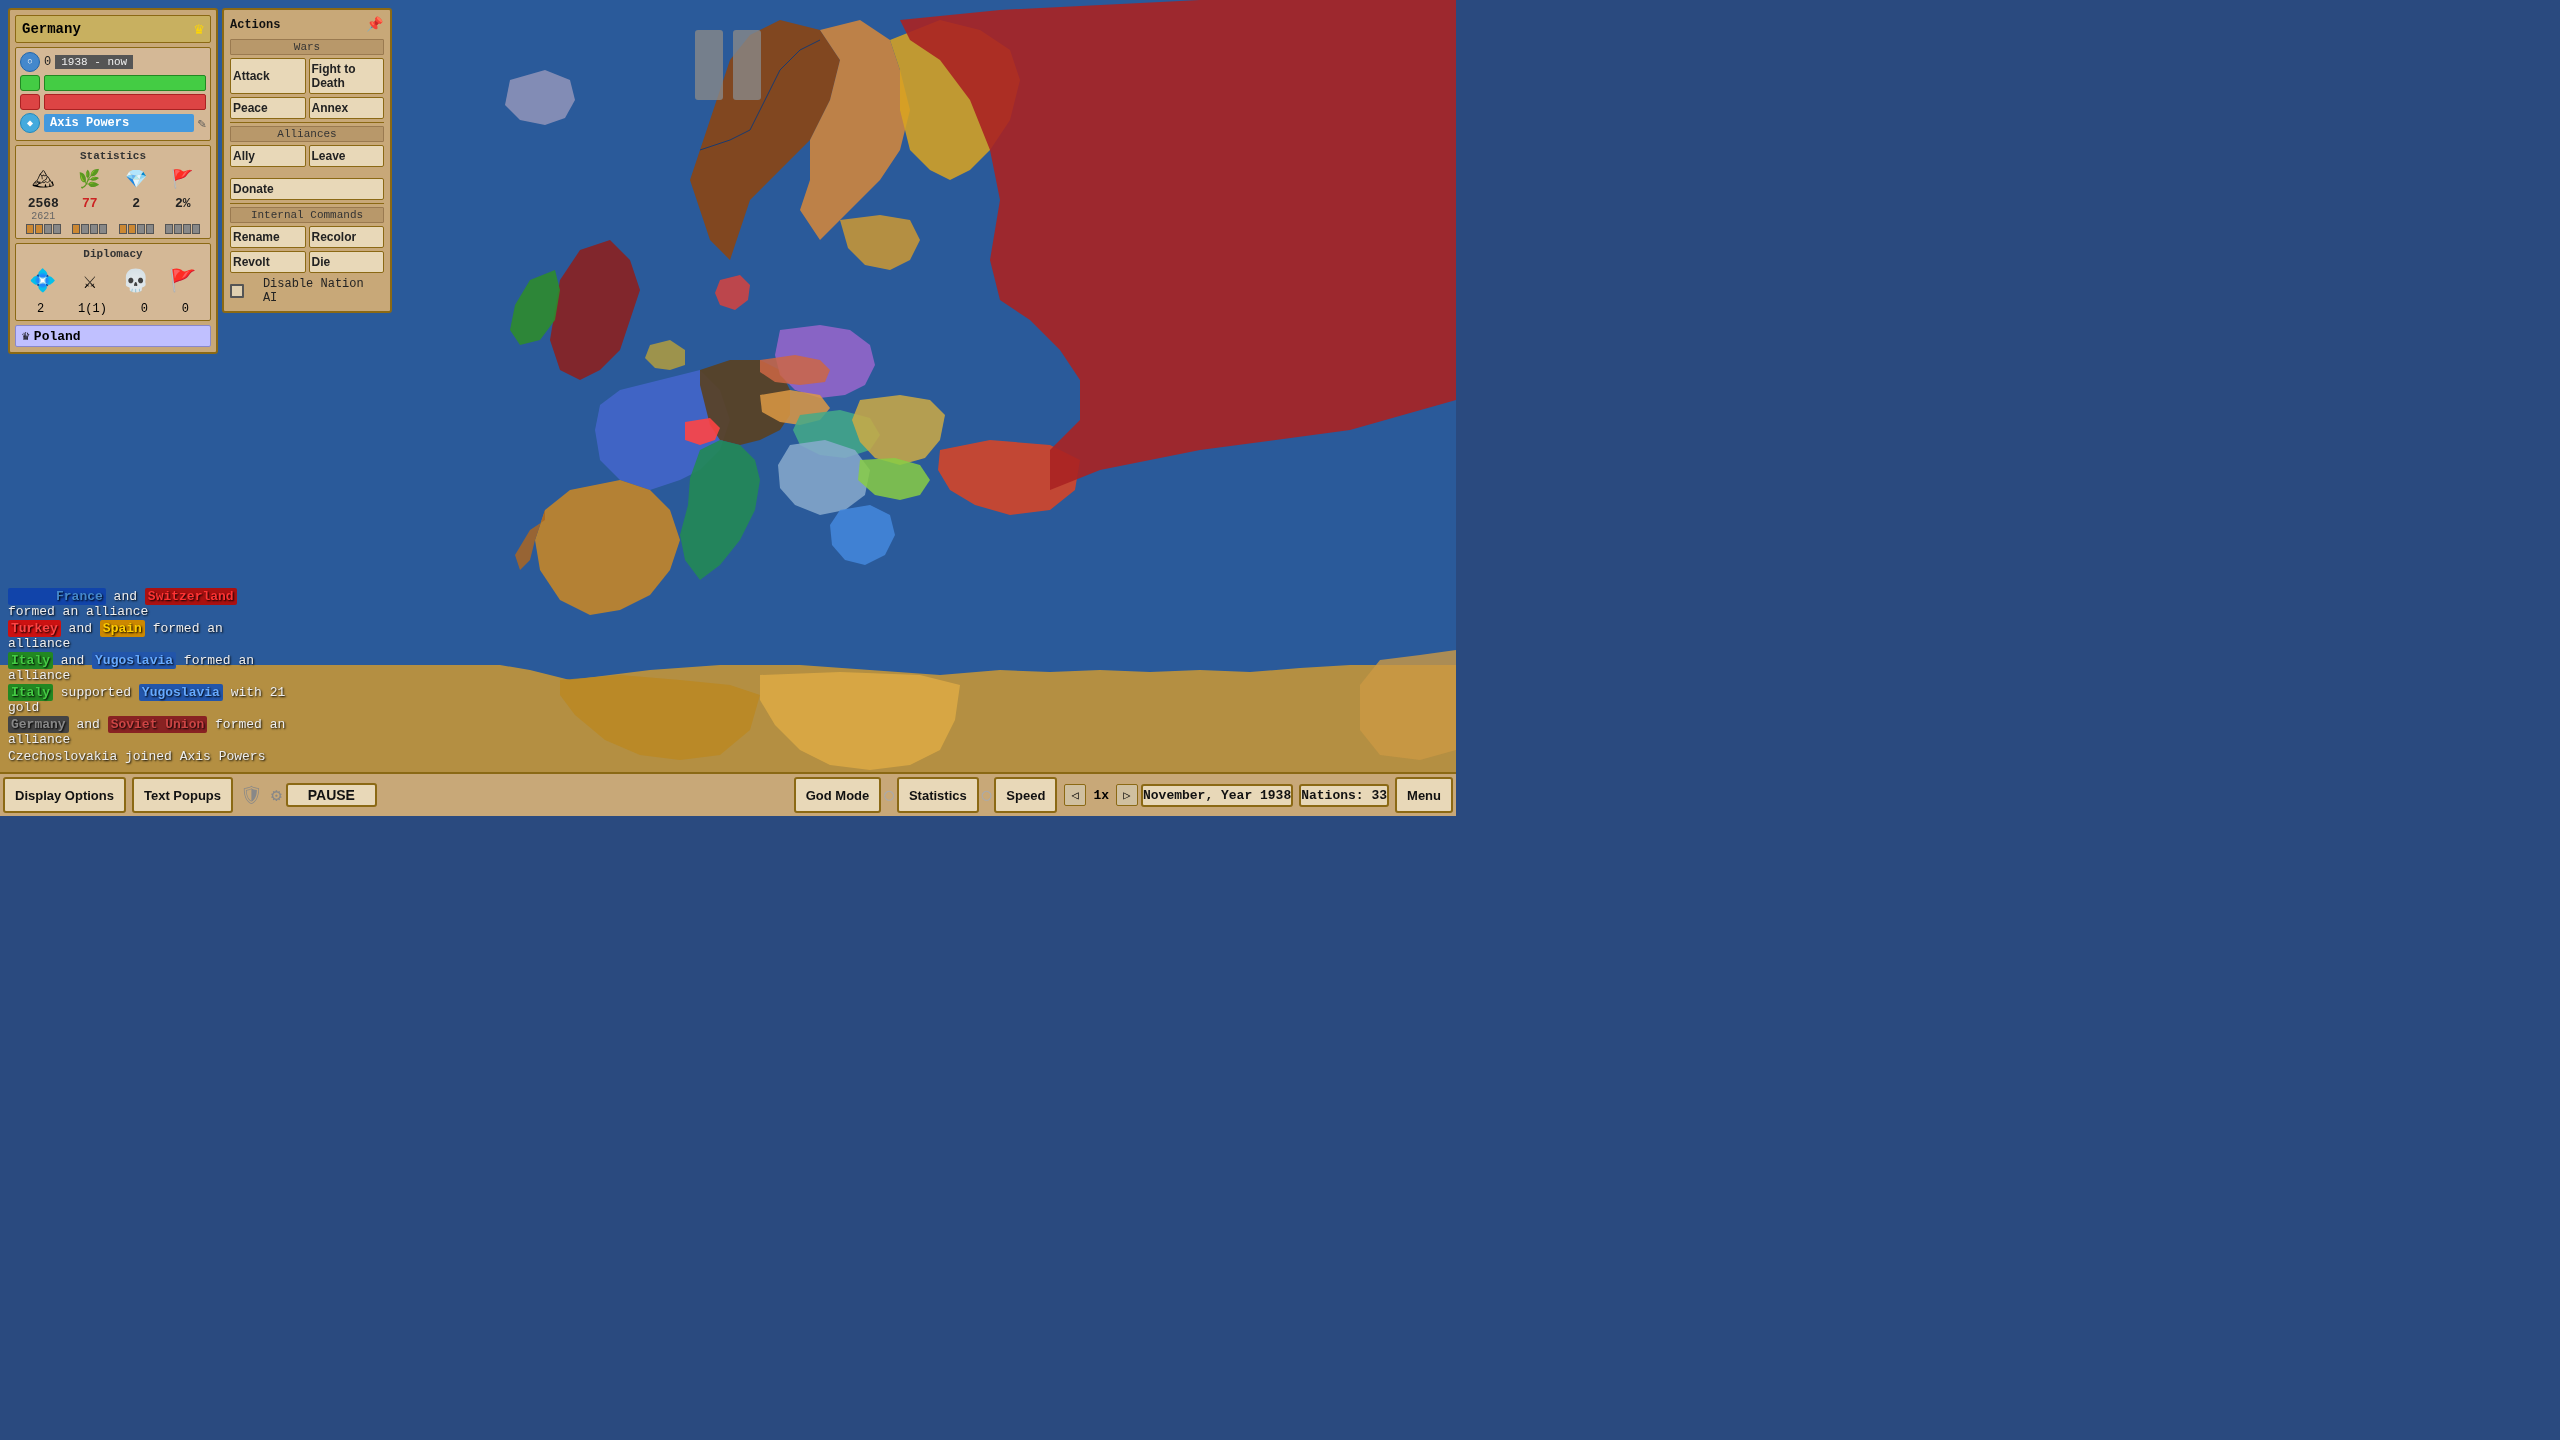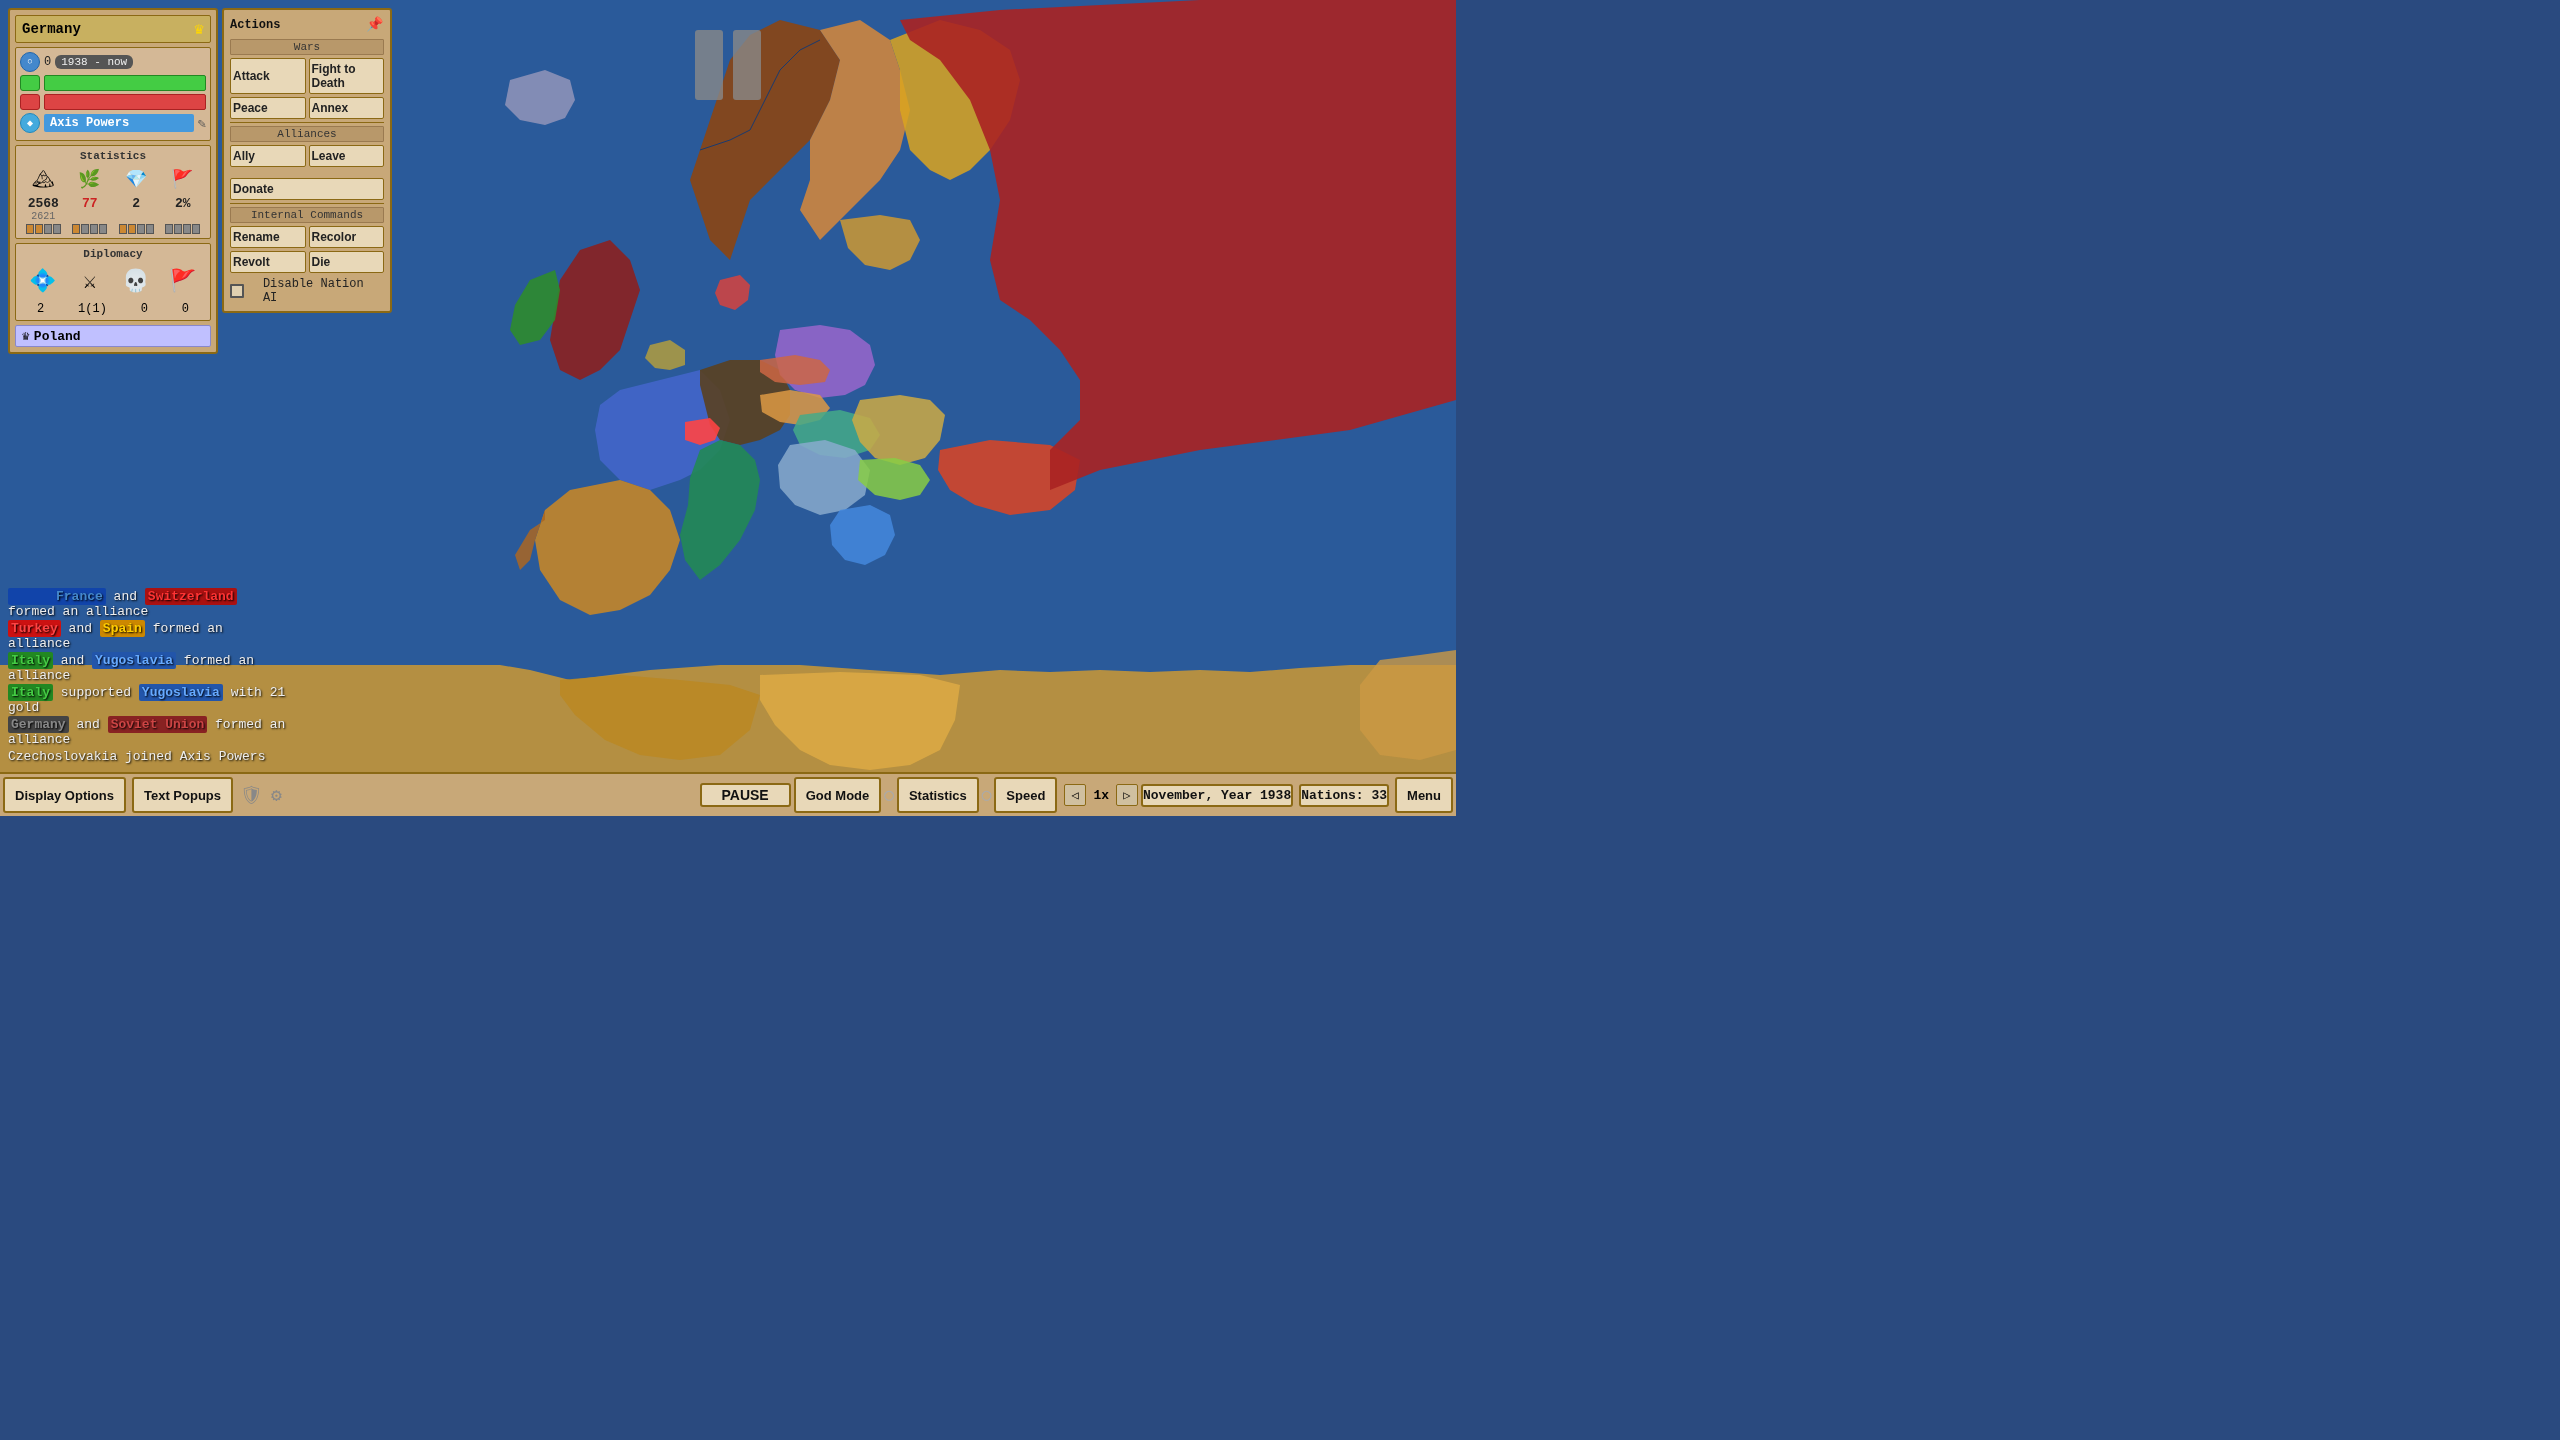--- a/index.html
+++ b/index.html
@@ -88,21 +88,21 @@
     .info-value {
       font-size: 12px;
       color: #222;
     }
 
     .date-badge {
       background: #555;
       color: #eee;
       font-size: 11px;
       padding: 1px 6px;
-      border-radius: 6px;
+      border-radius: 0;
     }
 
     .green-bar {
       flex: 1;
       height: 16px;
       background: #44cc44;
       border: 1px solid #228822;
       border-radius: 2px;
     }
 
@@ -323,21 +323,21 @@
       display: flex;
       align-items: center;
       gap: 4px;
       margin: 0 3px;
       color: #111;
     }
 
     .bottom-center {
       flex: 1;
       display: flex;
-      justify-content: flex-end;
+      justify-content: flex-start;
     }
 
     .pause-btn {
       background: #e8d8b8;
       border: 2px solid #8b6914;
       border-radius: 3px;
       padding: 2px 20px;
       font-size: 14px;
       font-weight: bold;
       cursor: pointer;

